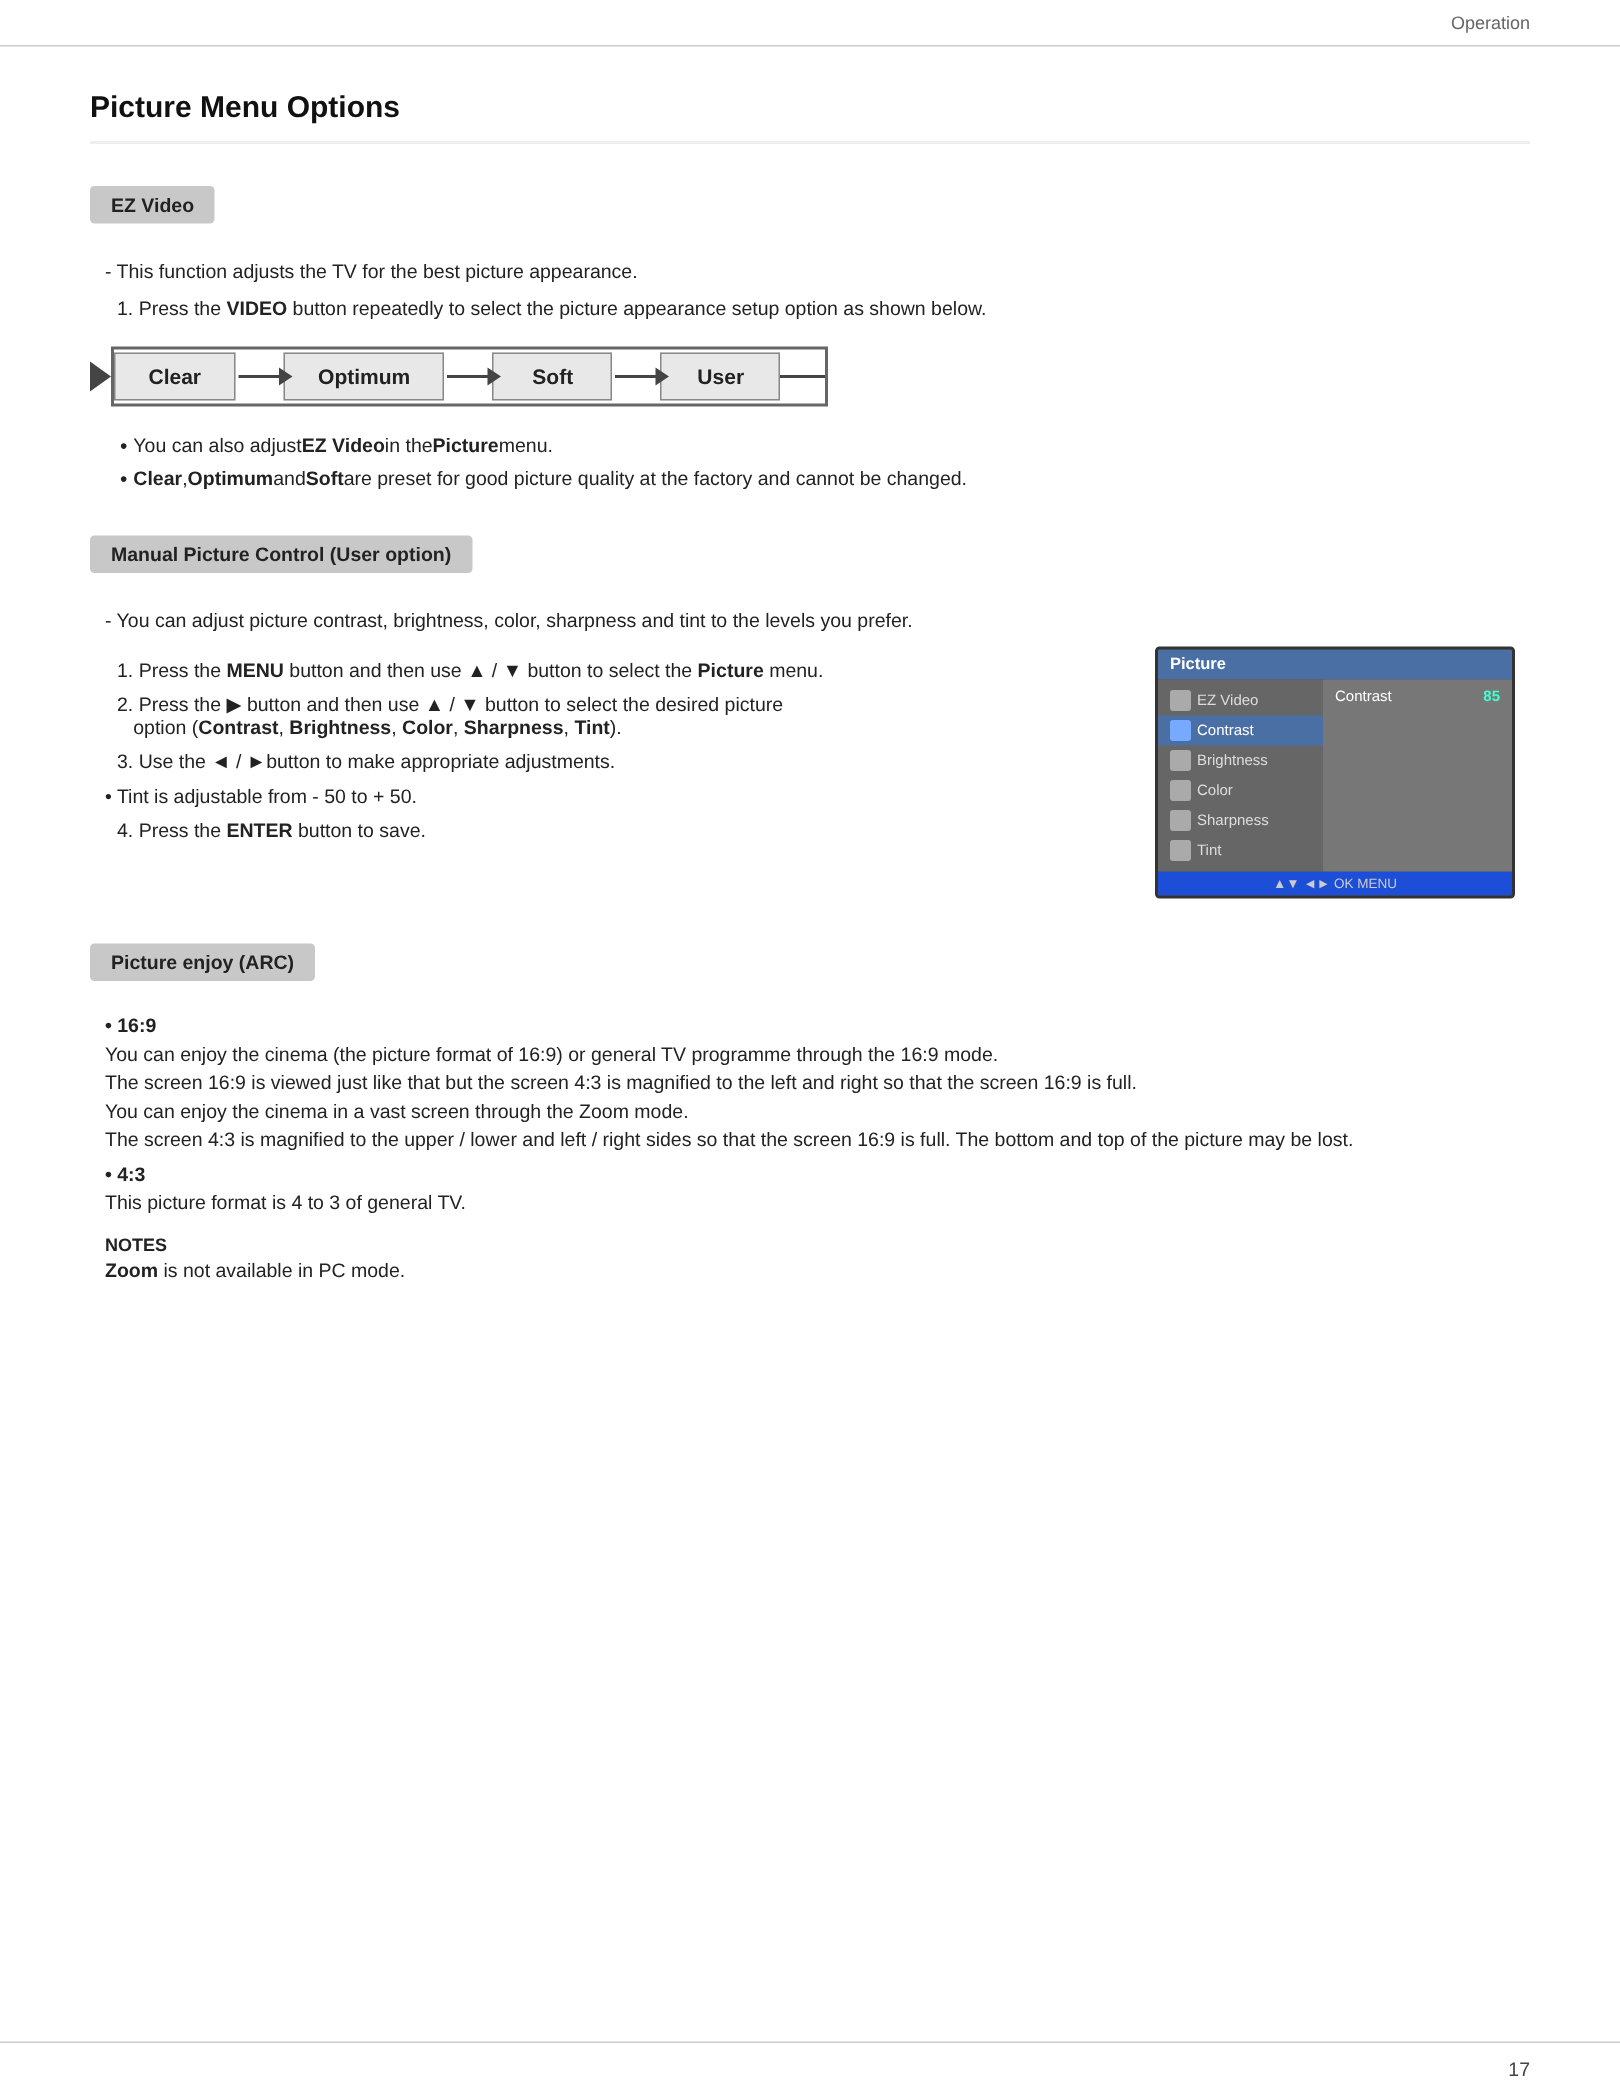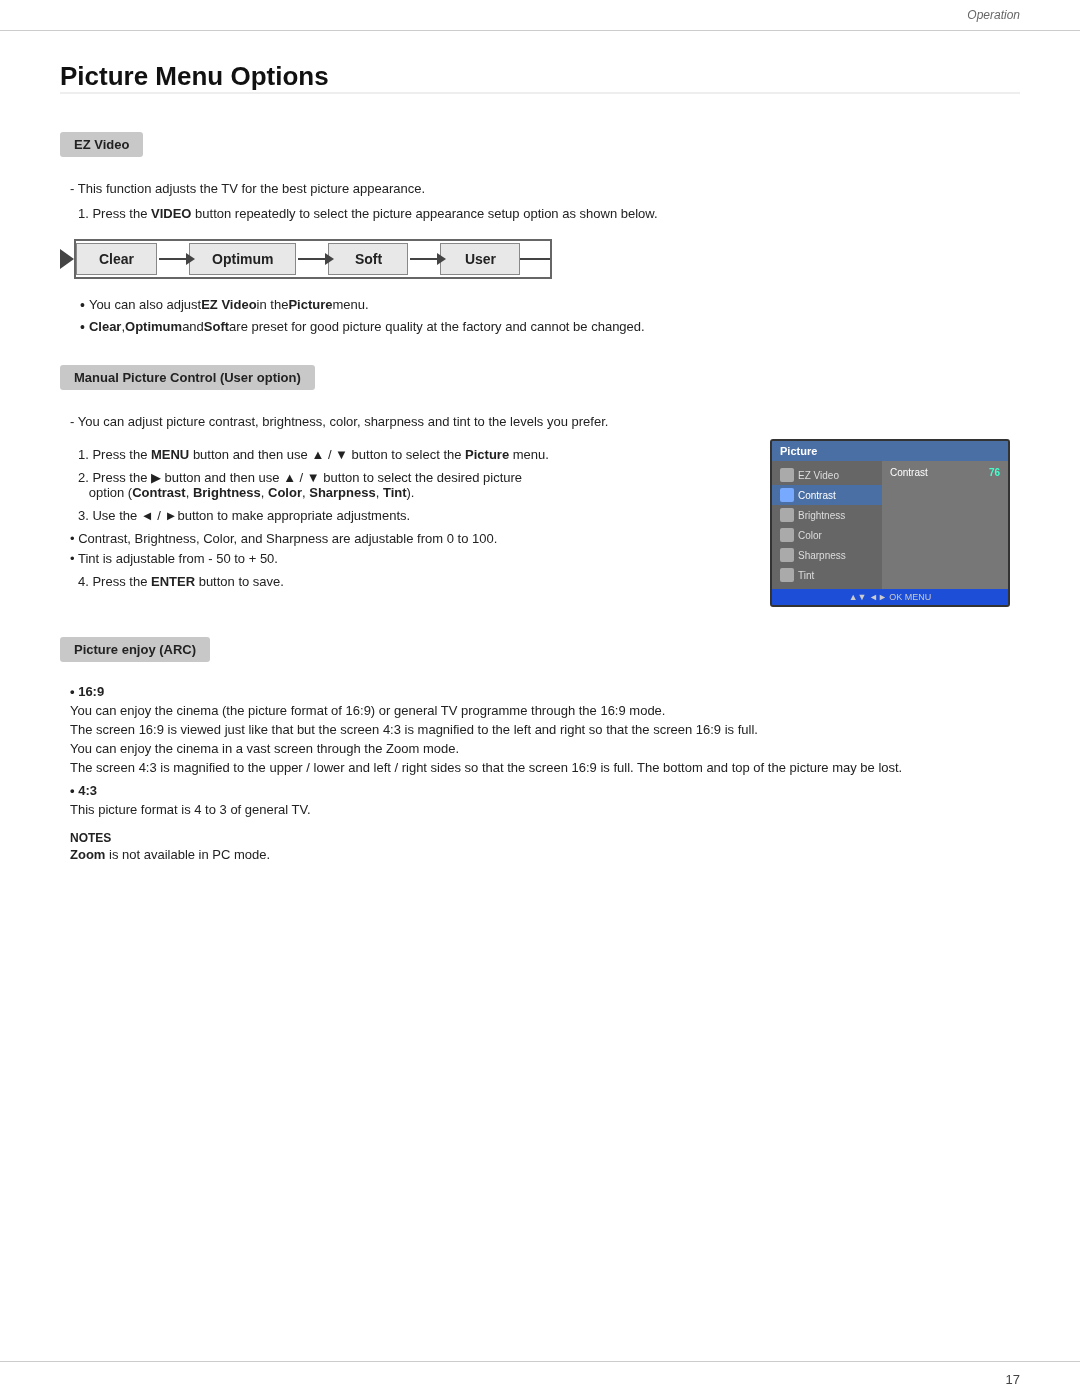--- a/index.html
+++ b/index.html
@@ -21,36 +21,36 @@
       padding: 0;
     }
 
     
     .header-bar {
       border-bottom: 1px solid #ccc;
       padding: 8px 60px;
       text-align: right;
       font-size: 12px;
       color: #666;
-      font-style: italic;
     }
 
     
     .content {
       padding: 30px 60px 40px 60px;
     }
 
     
     .page-title {
-      font-size: 26px;
+      font-size: 20px;
       font-weight: 900;
       color: #111;
-      margin-bottom: 38px;
+      margin-bottom: 28px;
       font-family: Arial Black, Arial, sans-serif;
       border-bottom: 2px solid #eee;
+      padding-bottom: 10px;
     }
 
     
     .section-label {
       display: inline-block;
       background: #c8c8c8;
       color: #222;
       font-size: 13px;
       font-weight: bold;
       padding: 5px 14px;
@@ -349,23 +349,20 @@
             1. Press the <strong>MENU</strong> button and then use ▲ / ▼ button to select the <strong>Picture</strong> menu.
           </p>
           <p class="numbered-item">
             2. Press the ▶ button and then use ▲ / ▼ button to select the desired picture<br>
             &nbsp;&nbsp;&nbsp;option (<strong>Contrast</strong>, <strong>Brightness</strong>, <strong>Color</strong>, <strong>Sharpness</strong>, <strong>Tint</strong>).
           </p>
           <p class="numbered-item">
             3. Use the ◄ / ►button to make appropriate adjustments.
           </p>
           <p class="sub-bullet">
-            • Contrast, Brightness, Color, and Sharpness are adjustable from 0 to 100.
-          </p>
-          <p class="sub-bullet">
             • Tint is adjustable from - 50 to + 50.
           </p>
           <p class="numbered-item">
             4. Press the <strong>ENTER</strong> button to save.
           </p>
         </div>
 
         <div class="col-right">
           <div class="tv-menu">
             <div class="tv-menu-header">Picture</div>
@@ -392,21 +389,21 @@
                   <span>Sharpness</span>
                 </div>
                 <div class="tv-menu-item">
                   <div class="tv-menu-item-icon" style="background:#aaa;"></div>
                   <span>Tint</span>
                 </div>
               </div>
               <div class="tv-menu-right">
                 <div class="tv-menu-right-row">
                   <span>Contrast</span>
-                  <span class="val">76</span>
+                  <span class="val">85</span>
                 </div>
               </div>
             </div>
             <div class="tv-menu-footer">▲▼ ◄► OK  MENU</div>
           </div>
         </div>
       </div>
     </div>
 
     <div class="section-block" style="margin-top:30px;">

